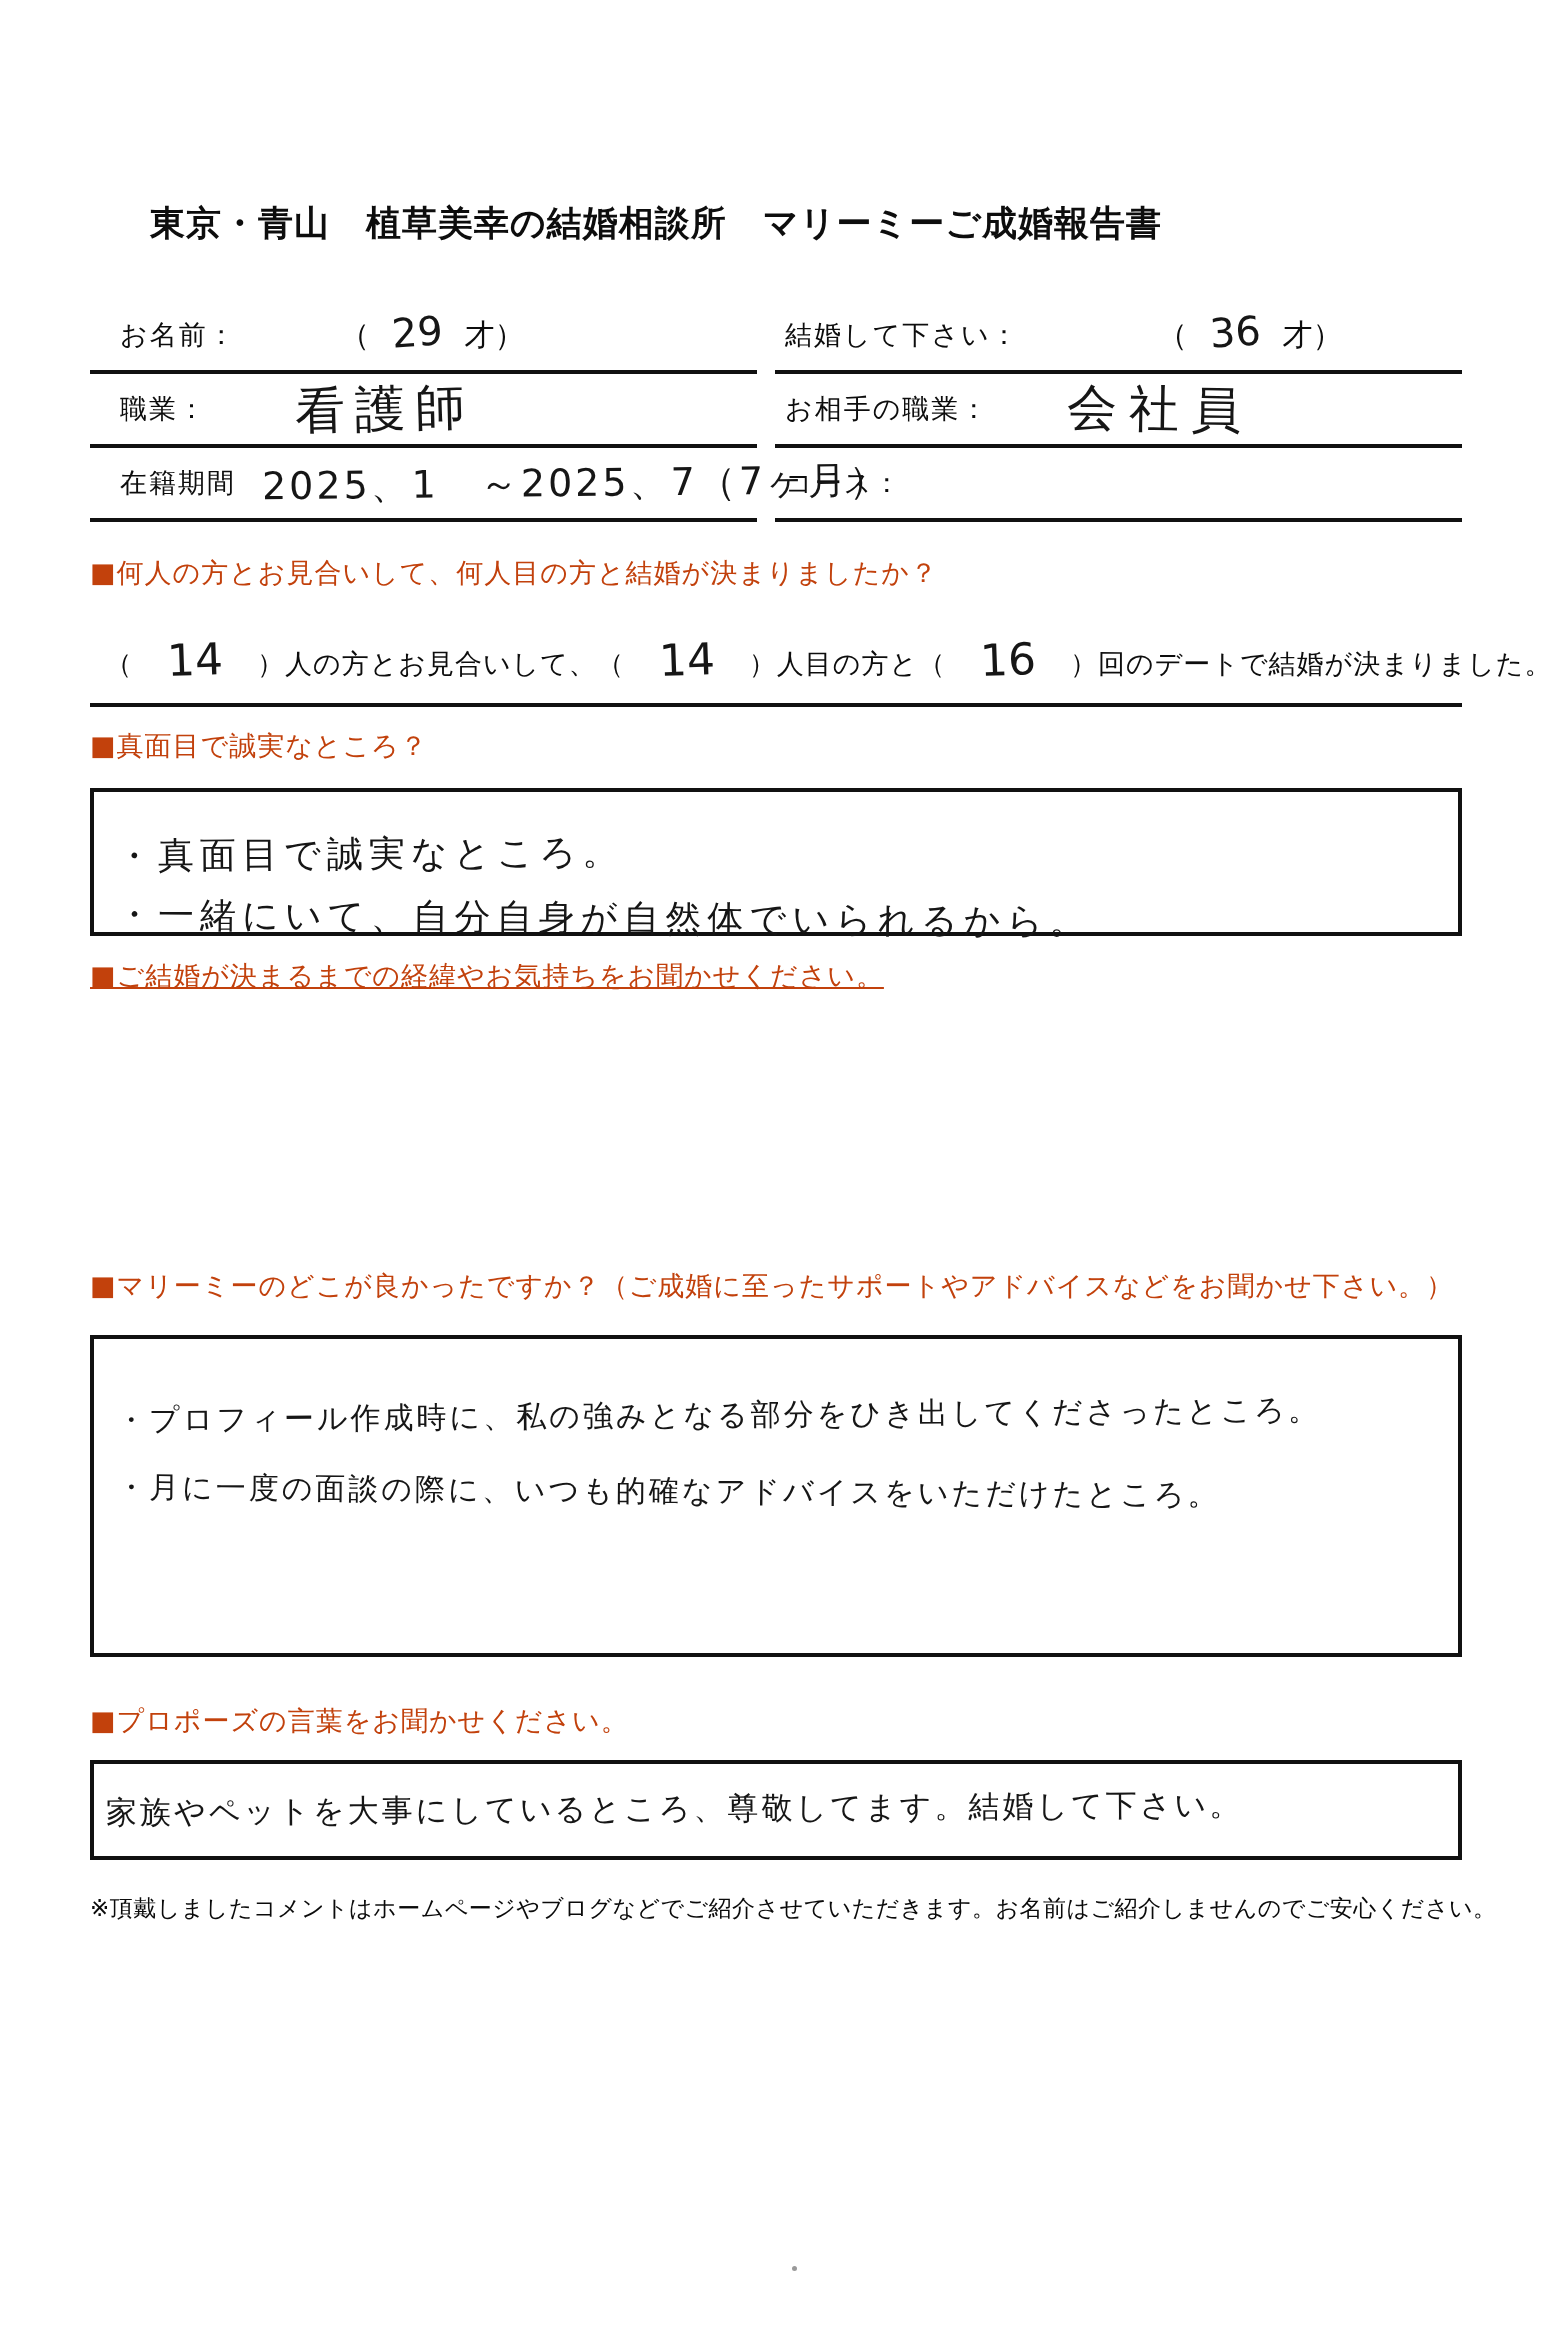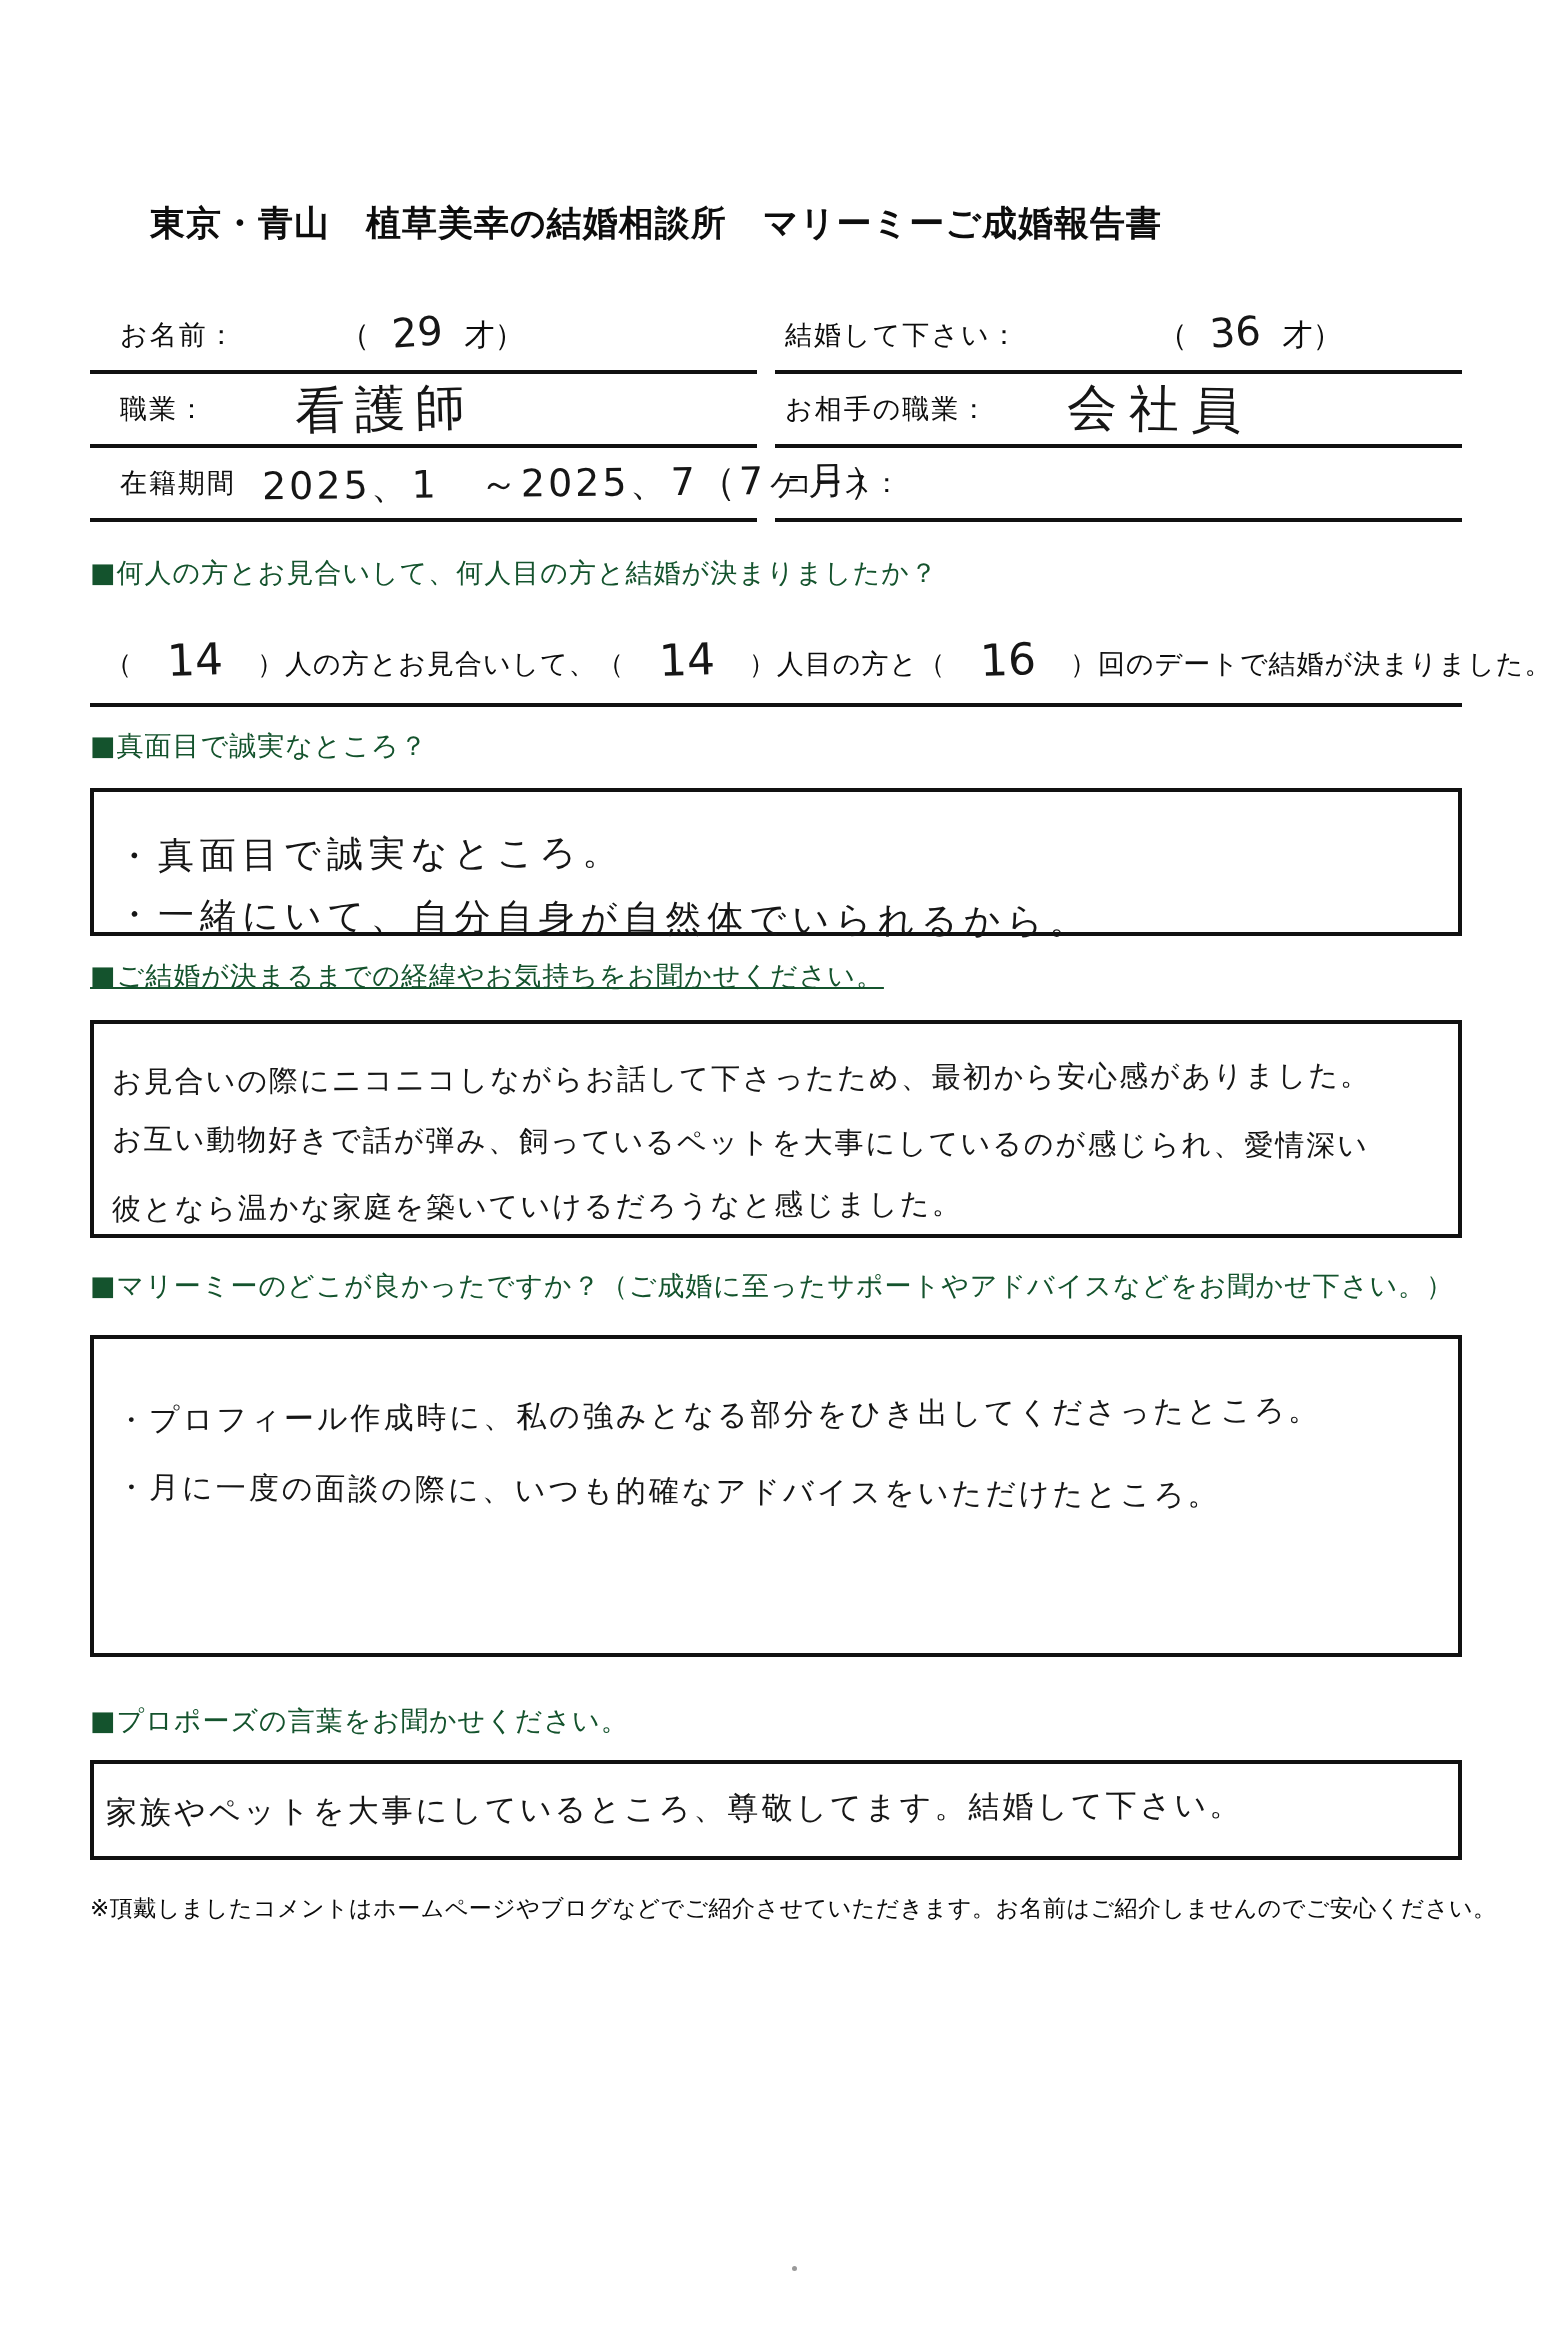--- a/index.html
+++ b/index.html
@@ -42,21 +42,21 @@
     white-space:nowrap;
   }
   .age{font-size:40px;padding:0 22px;transform:rotate(-4deg) translateY(-3px);}
   .hw-job{font-size:50px;letter-spacing:10px;margin-left:80px;transform:rotate(-1.5deg);}
   .hw-job2{font-size:50px;letter-spacing:12px;margin-left:70px;transform:rotate(1deg);}
   .hw-period{font-size:38px;letter-spacing:3px;margin-left:18px;transform:rotate(-0.6deg);}
   
   .q-heading{
     position:absolute;left:90px;
     font-size:27px;letter-spacing:1px;white-space:nowrap;
-    color:#14532d;font-weight:500;
+    color:#c2410c;font-weight:500;
   }
   .qh1{top:555px;}
   .qh2{top:728px;}
   .qh3{top:958px;text-decoration:underline;}
   .qh4{top:1268px;}
   .qh5{top:1703px;}
   
   .q1-answer{
     position:absolute;top:630px;left:90px;width:1372px;
     border-bottom:4px solid #111;
@@ -169,25 +169,20 @@
 
   <div class="q-heading qh2">■真面目で誠実なところ？</div>
 
   <div class="abox box1">
     <div class="hw hw-line">・真面目で誠実なところ。</div>
     <div class="hw hw-line">・一緒にいて、自分自身が自然体でいられるから。</div>
   </div>
 
   <div class="q-heading qh3">■ご結婚が決まるまでの経緯やお気持ちをお聞かせください。</div>
 
-  <div class="abox box2">
-    <div class="hw hw-line">お見合いの際にニコニコしながらお話して下さったため、最初から安心感がありました。</div>
-    <div class="hw hw-line">お互い動物好きで話が弾み、飼っているペットを大事にしているのが感じられ、愛情深い</div>
-    <div class="hw hw-line">彼となら温かな家庭を築いていけるだろうなと感じました。</div>
-  </div>
 
   <div class="q-heading qh4">■マリーミーのどこが良かったですか？（ご成婚に至ったサポートやアドバイスなどをお聞かせ下さい。）</div>
 
   <div class="abox box3">
     <div class="hw hw-line">・プロフィール作成時に、私の強みとなる部分をひき出してくださったところ。</div>
     <div class="hw hw-line">・月に一度の面談の際に、いつも的確なアドバイスをいただけたところ。</div>
   </div>
 
   <div class="q-heading qh5">■プロポーズの言葉をお聞かせください。</div>
 

